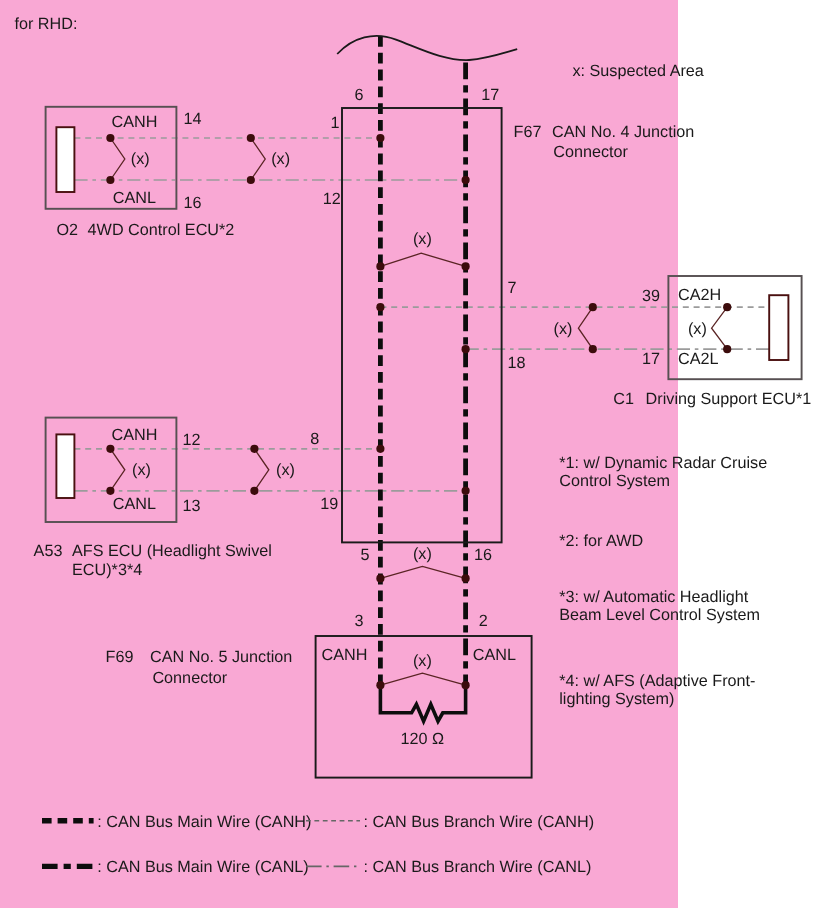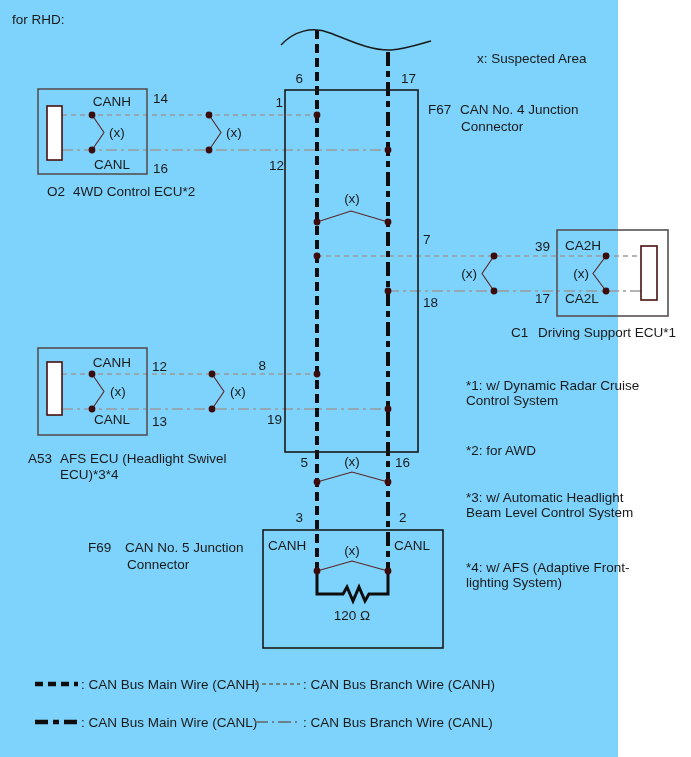--- a/index.html
+++ b/index.html
@@ -1,16 +1,16 @@
 <!DOCTYPE html>
 <html><head>
 <meta charset="utf-8">
 <style>
   html,body { margin:0; padding:0; background:#ffffff; }
-  #stage { position:relative; width:618px; height:757px; background:#7dd3fc; }
+  #stage { position:relative; width:565px; height:757px; background:#f9a8d4; }
   svg { display:block; }
   .t  { font-family:"Liberation Sans", sans-serif; font-size:13.5px; fill:#1a1a1a; }
   .tm { text-anchor:middle; }
   .te { text-anchor:end; }
   .busH { stroke:#0d0d0d; stroke-width:4;   stroke-dasharray:9 5;      fill:none; }
   .busL { stroke:#0d0d0d; stroke-width:4;   stroke-dasharray:14 5 6 5; fill:none; }
   .brH  { stroke:#9b9b9b; stroke-width:1.4; stroke-dasharray:5 4;      fill:none; }
   .brL  { stroke:#9b9b9b; stroke-width:1.4; stroke-dasharray:11 4 3 4; fill:none; }
   .box  { fill:none; stroke:#1a1a1a; stroke-width:1.6; }
   .ecu  { fill:none; stroke:#575052; stroke-width:1.6; }

